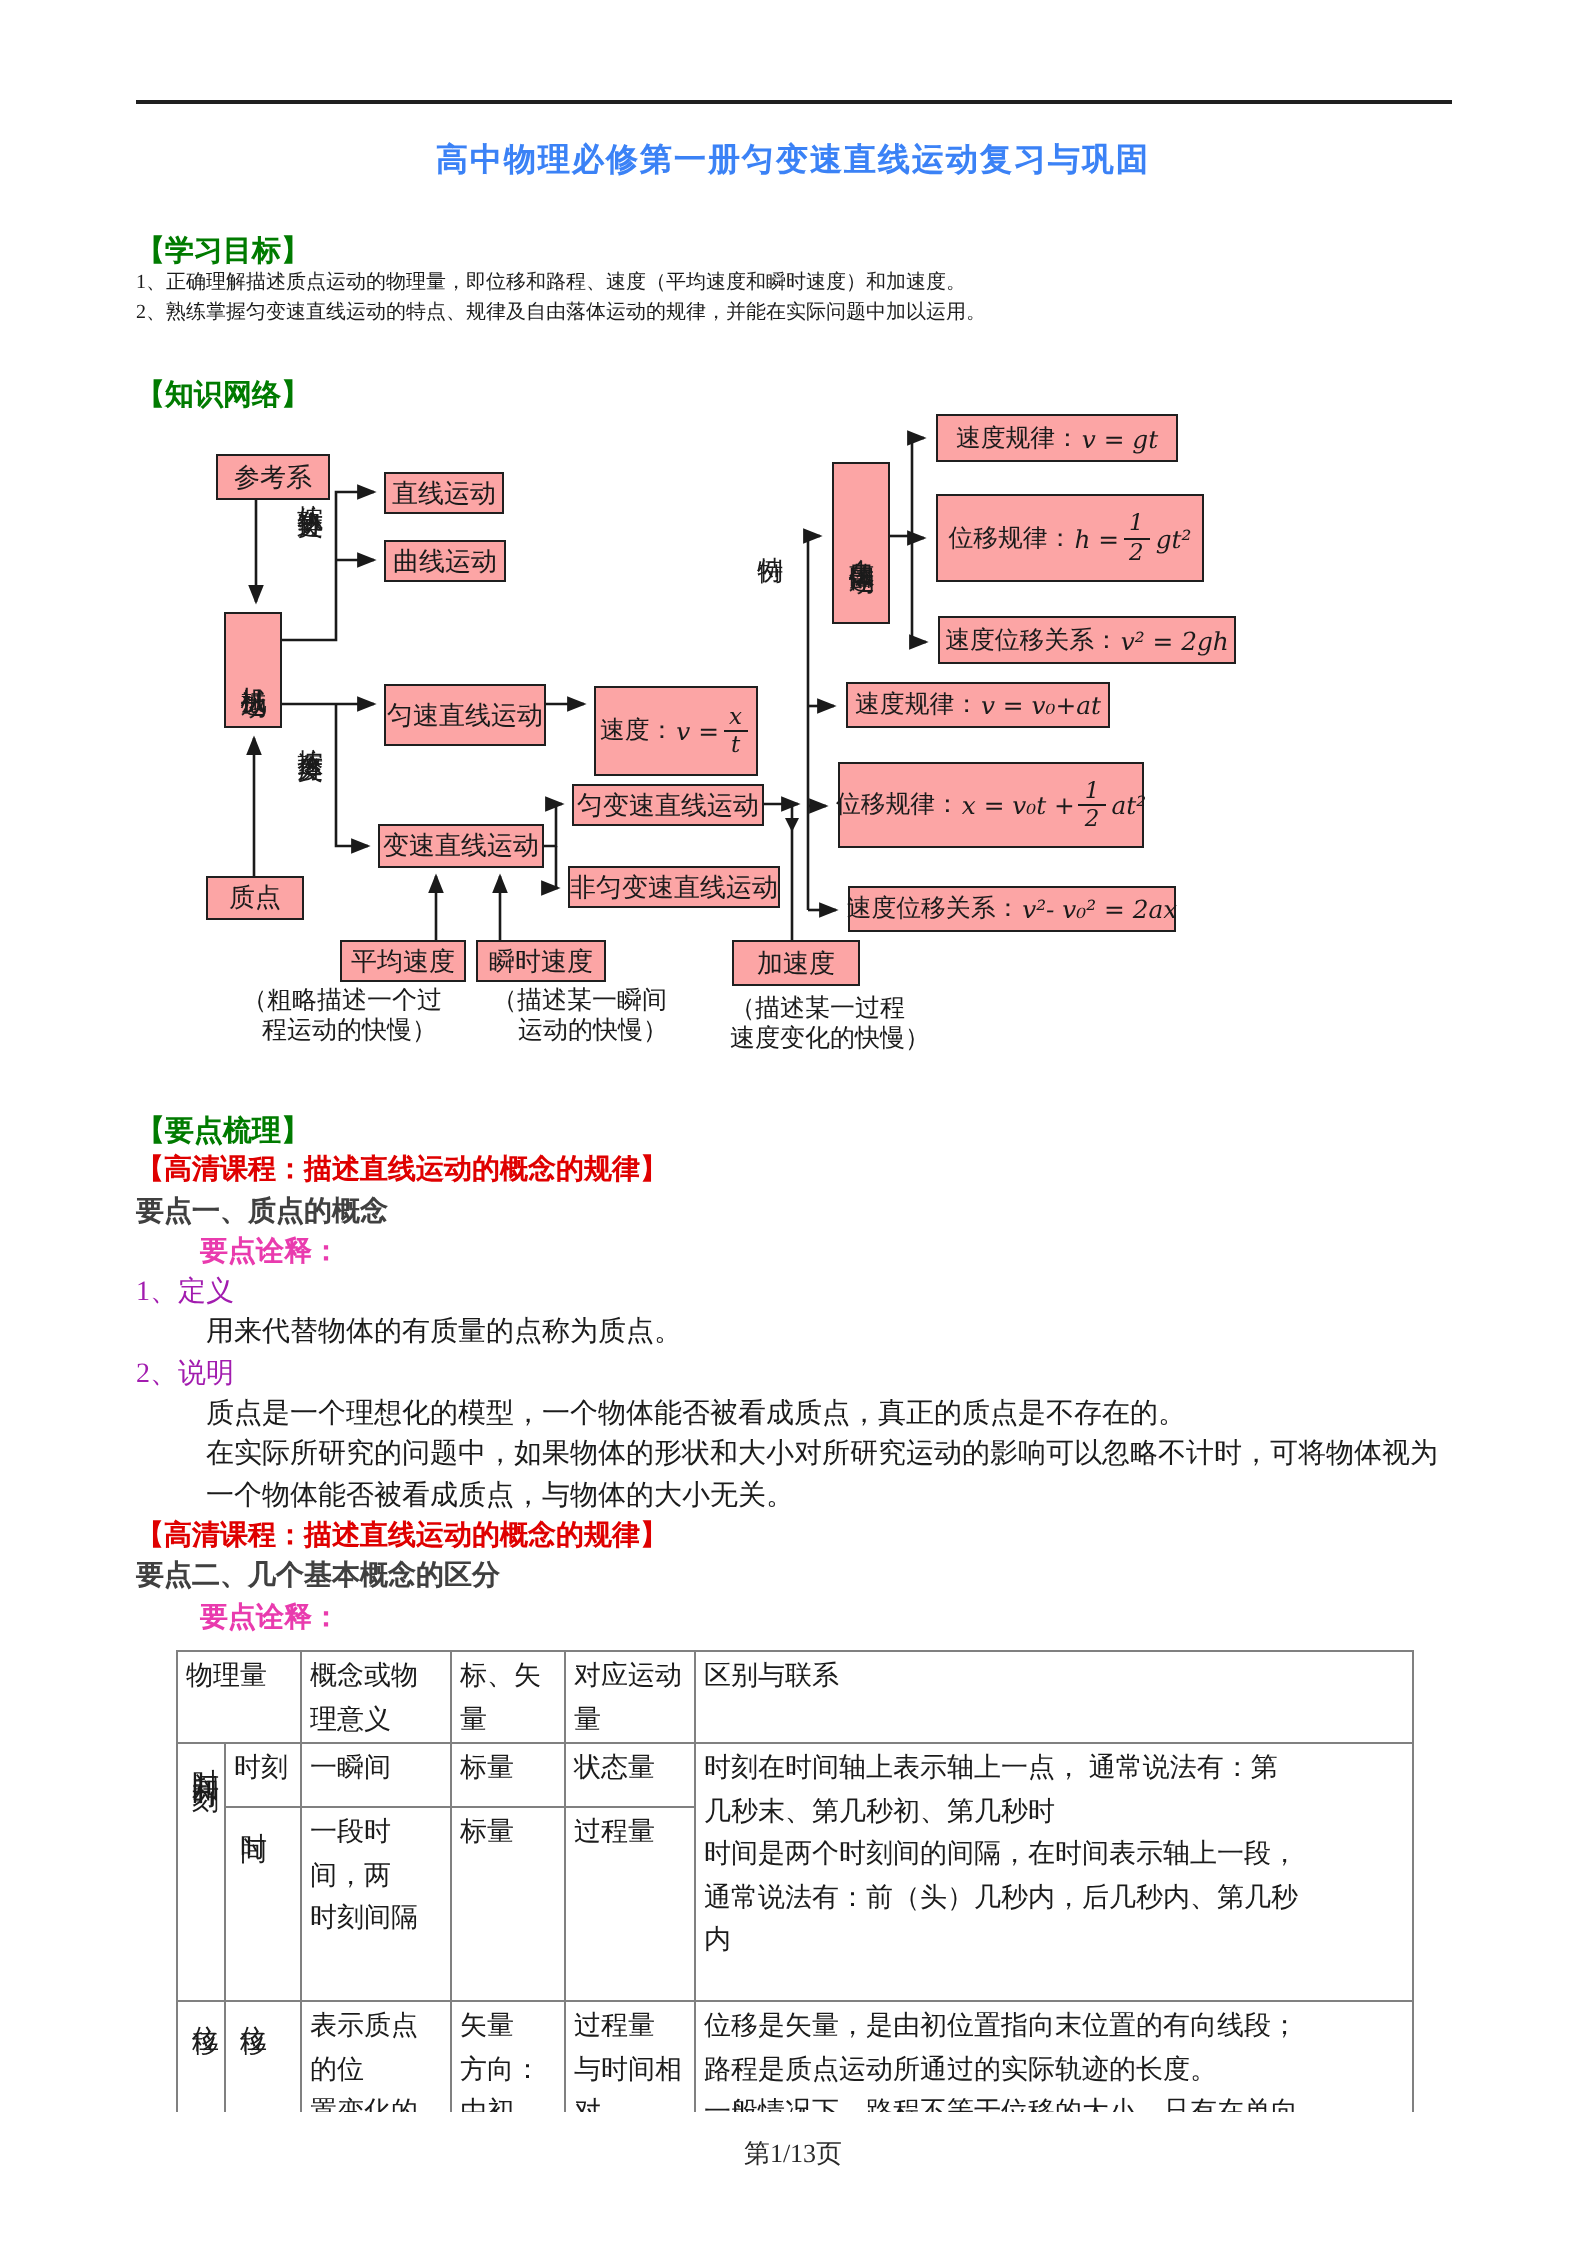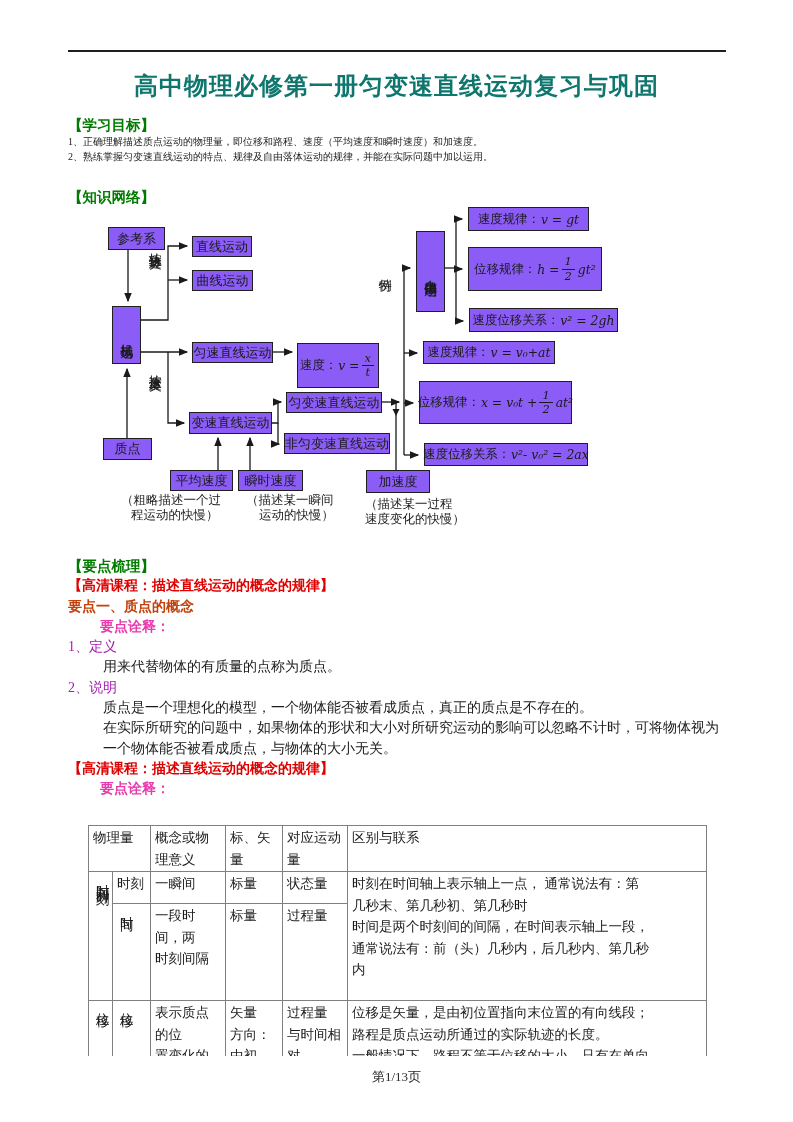--- a/index.html
+++ b/index.html
@@ -1,43 +1,43 @@
 <!DOCTYPE html>
 <html><head>
 <meta charset="utf-8">
 <style>
   html,body{margin:0;padding:0;background:#e8e8e8;}
   .page{position:relative;width:793px;height:1122px;background:#ffffff;margin:0 auto;
         font-family:"Liberation Serif","DejaVu Serif",serif;color:#1b1b1b;overflow:hidden;}
   .toprule{position:absolute;left:68px;top:50px;width:658px;border-top:2px solid #1f1f1f;}
   .title{position:absolute;left:0;top:70px;width:793px;margin:0;text-align:center;
          font-family:"Liberation Sans","DejaVu Sans",sans-serif;font-weight:bold;
-         font-size:24px;letter-spacing:1px;color:#0f766e;}
+         font-size:16px;letter-spacing:1px;color:#3b82f6;}
   .h-green{position:absolute;left:68px;font-weight:bold;font-size:14.5px;color:#007B00;}
   .obj{position:absolute;left:68px;width:665px;font-size:10px;line-height:15px;white-space:nowrap;}
   
-  .dbox{position:absolute;border:1.4px solid #1f1f1f;background:#8b5cf6;display:flex;
+  .dbox{position:absolute;border:1.4px solid #1f1f1f;background:#fca5a5;display:flex;
         align-items:center;justify-content:center;font-size:13px;white-space:nowrap;box-sizing:border-box;}
   .fbox{font-size:12.4px;}
   .vin{writing-mode:vertical-rl;text-orientation:upright;line-height:1.05;letter-spacing:1px;}
   .vlabel{position:absolute;writing-mode:vertical-rl;text-orientation:upright;
           font-size:13px;line-height:1.05;letter-spacing:1px;color:#1b1b1b;}
   .cap{position:absolute;font-size:12.5px;line-height:15px;color:#1b1b1b;white-space:nowrap;}
   .fmath{font-family:"DejaVu Serif","Liberation Serif",serif;font-style:italic;margin-left:1px;}
   .frac{display:inline-flex;flex-direction:column;align-items:center;margin:0 2px;
         font-family:"DejaVu Serif","Liberation Serif",serif;font-style:italic;
         font-size:11.5px;line-height:1.15;}
   .frac .num{border-bottom:1px solid #1b1b1b;padding:0 3px;}
   .connectors{position:absolute;left:0;top:0;width:793px;height:1122px;pointer-events:none;}
   
   .sec{position:absolute;left:68px;top:537px;width:665px;font-size:14px;}
   .sec .ln{line-height:20.3px;white-space:nowrap;}
   .green{color:#007B00;font-weight:bold;font-size:14.5px;margin-top:19px;}
   .red{color:#DF0000;font-weight:bold;}
-  .orange{color:#c2410c;font-weight:bold;}
+  .orange{color:#404040;font-weight:bold;}
   .magenta{color:#E93BAE;font-weight:bold;font-family:Liberation Mono, monospace;}
   .blue{color:#a21caf;font-weight:normal;}
   .ind2{padding-left:35px;}
   .indm{padding-left:32px;}
   
   .tblwrap{position:absolute;left:88px;top:825px;width:620px;height:231px;overflow:hidden;}
   table.main{border-collapse:collapse;table-layout:fixed;width:618px;font-size:13.5px;}
   table.main td{border:1px solid #808080;vertical-align:top;padding:1px 4px;line-height:21.5px;
                 overflow:hidden;}
   .vcell{writing-mode:vertical-rl;text-orientation:upright;line-height:1.35;letter-spacing:2px;}
@@ -100,21 +100,21 @@
       <span>质点</span>
     </div>
   <div class="vlabel" style="left:148px;top:242px">按轨迹分类</div>
   <div class="dbox" style="left:192px;top:236px;width:60px;height:21px">
       <span>直线运动</span>
     </div>
   <div class="dbox" style="left:192px;top:270px;width:61px;height:21px">
       <span>曲线运动</span>
     </div>
   <div class="vlabel" style="left:148px;top:364px">按速度分类</div>
-  <div class="dbox" style="left:192px;top:342px;width:81px;height:21px">
+  <div class="dbox" style="left:192px;top:342px;width:81px;height:31px">
       <span>匀速直线运动</span>
     </div>
   <div class="dbox fbox" style="left:297px;top:343px;width:82px;height:45px">
     <span>速度：</span>
       <span class="fmath">v =</span>
       <span class="frac">
         <span class="num">x</span>
         <span class="den">t</span>
       </span>
   </div>
@@ -193,20 +193,21 @@
     <div class="ln red">【高清课程：描述直线运动的概念的规律】</div>
     <div class="ln orange">要点一、质点的概念</div>
     <div class="ln magenta indm">要点诠释：</div>
     <div class="ln blue">1、定义</div>
     <div class="ln ind2">用来代替物体的有质量的点称为质点。</div>
     <div class="ln blue">2、说明</div>
     <div class="ln ind2">质点是一个理想化的模型，一个物体能否被看成质点，真正的质点是不存在的。</div>
     <div class="ln ind2">在实际所研究的问题中，如果物体的形状和大小对所研究运动的影响可以忽略不计时，可将物体视为</div>
     <div class="ln ind2">一个物体能否被看成质点，与物体的大小无关。</div>
     <div class="ln red">【高清课程：描述直线运动的概念的规律】</div>
+    <div class="ln orange">要点二、几个基本概念的区分</div>
     <div class="ln magenta indm">要点诠释：</div>
   </div>
 
   <div class="tblwrap">
     <table class="main">
       <colgroup>
         <col style="width:24px">
           <col style="width:38px">
           <col style="width:75px">
         <col style="width:57px">

